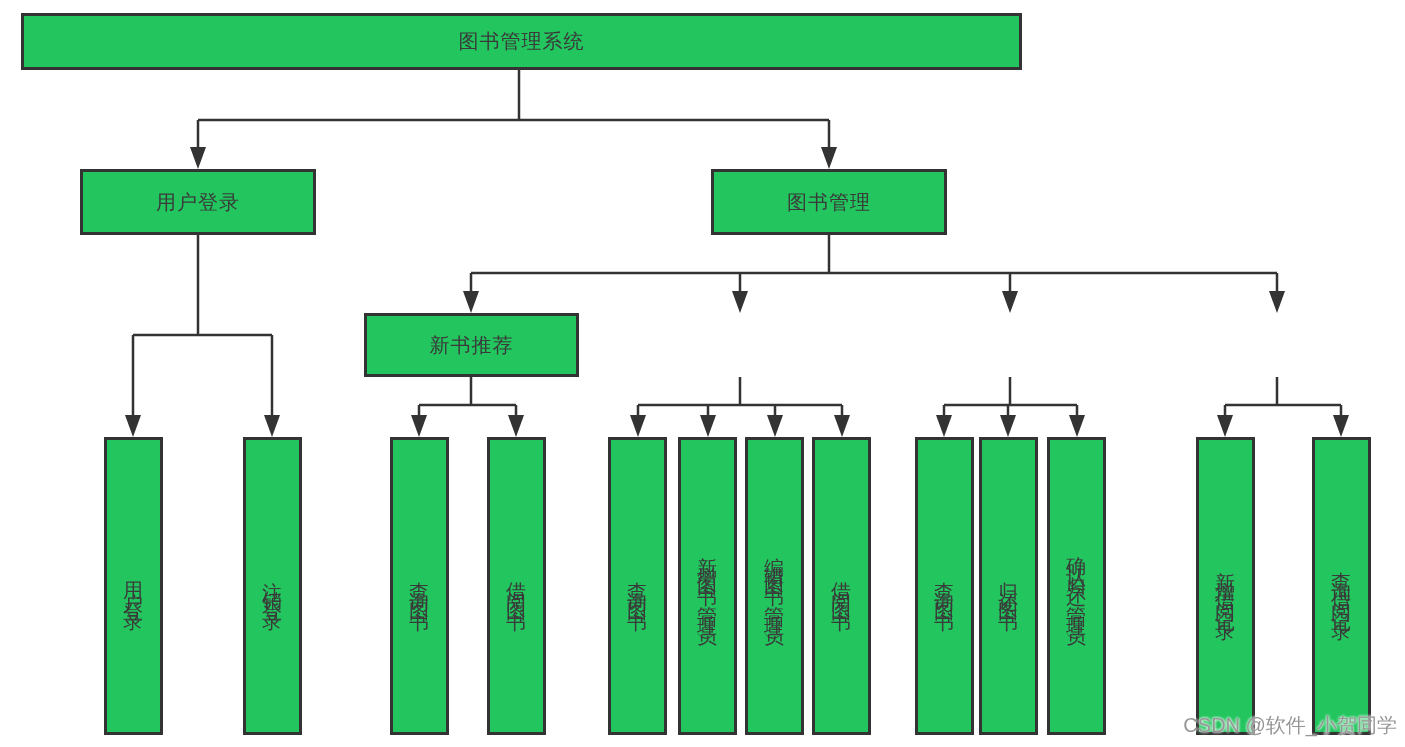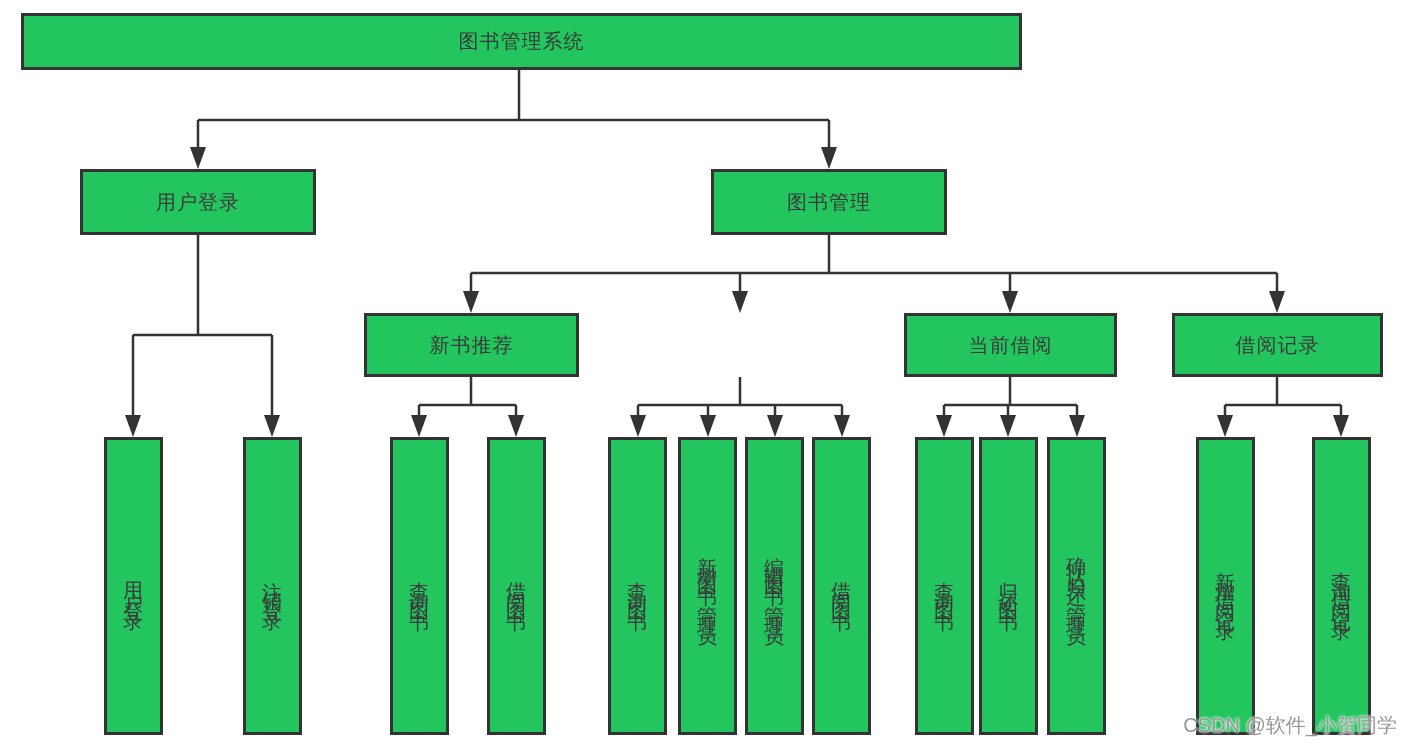--- a/index.html
+++ b/index.html
@@ -103,26 +103,20 @@
   <div class="box n-user-login">
     <span class="hlabel">用户登录</span>
   </div>
   <div class="box n-m0">
     <span class="hlabel">新书推荐</span>
   </div>
 
   <div class="box n-book-mgmt">
     <span class="hlabel">图书管理</span>
   </div>
-  <div class="box n-m2">
-    <span class="hlabel">当前借阅</span>
-  </div>
-  <div class="box n-m3">
-    <span class="hlabel">借阅记录</span>
-  </div>
 
   <div class="box leaf l-ul0">
     <span class="vtext">用户登录</span>
   </div>
   <div class="box leaf l-ul1">
     <span class="vtext">注销登录</span>
   </div>
 
   <div class="box leaf l-m0c0">
     <span class="vtext">查询图书</span>

